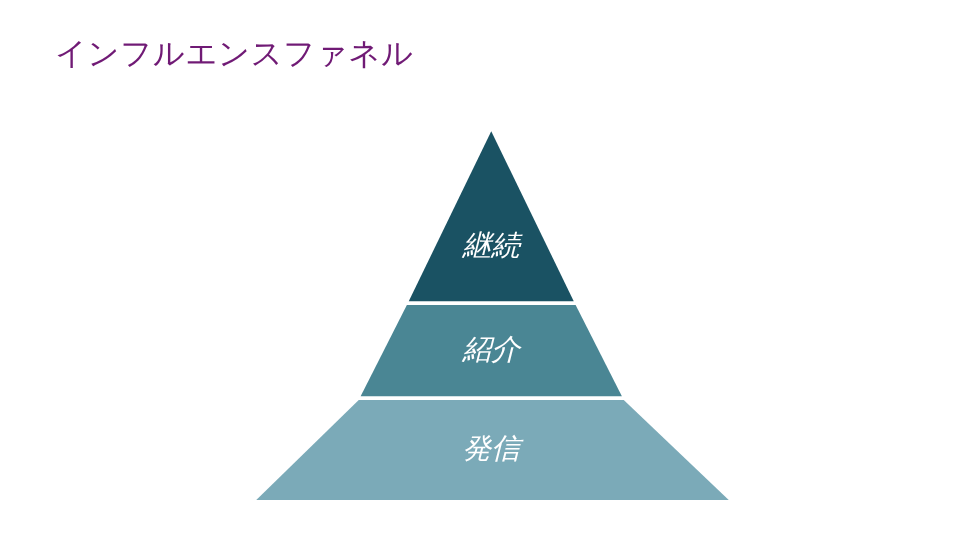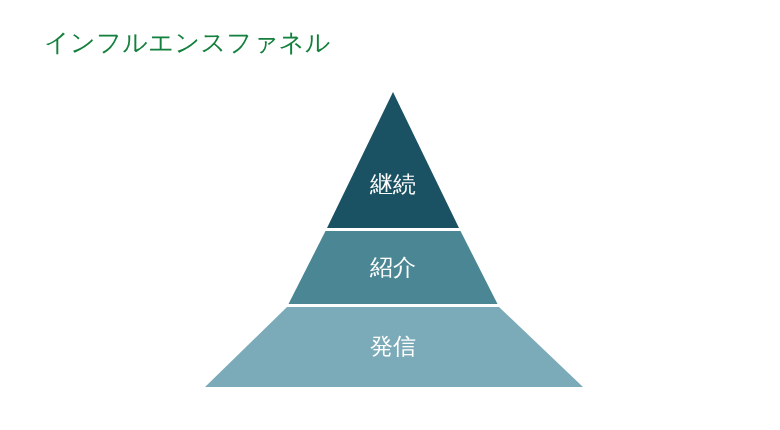--- a/index.html
+++ b/index.html
@@ -21,43 +21,44 @@
     top: 26px;
     font-size: 25px;
     line-height: 34px;
     color: #1a1a1a;
     letter-spacing: 0.5px;
     white-space: nowrap;
   }
   #funnel-wrap {
     position: absolute;
     left: 0;
-    top: 4px;
+    top: 17px;
     width: 780px;
     height: 322px;
+    font-style: italic;
   }
   #funnel-svg {
     display: block;
     width: 780px;
     height: 430px;
   }
   .segment-label {
     font-family: "DejaVu Sans", "Liberation Sans", sans-serif;
     font-size: 23px;
     fill: #ffffff;
     text-anchor: middle;
     dominant-baseline: middle;
   }
 </style>
 </head>
 <body>
 
 <div id="canvas" style="width: 780px; height: 430px; background: rgb(255, 255, 255);">
 
-  <div id="chart-title" style="color: #15803d;">インフルエンスファネル</div>
+  <div id="chart-title" style="color: #701a75;">インフルエンスファネル</div>
 
   <div id="funnel-wrap">
     <svg id="funnel-svg" viewBox="0 0 780 430">
 
       <polygon id="seg-top" points="393,88 459,224 327,224" fill="#1a5263"></polygon>
 
       <polygon id="seg-mid" points="325.5,227 460.5,227 497.5,300 288.5,300" fill="#4a8694"></polygon>
 
       <polygon id="seg-bot" points="287,303 499,303 583,383 205,383" fill="#7baab8"></polygon>
 

